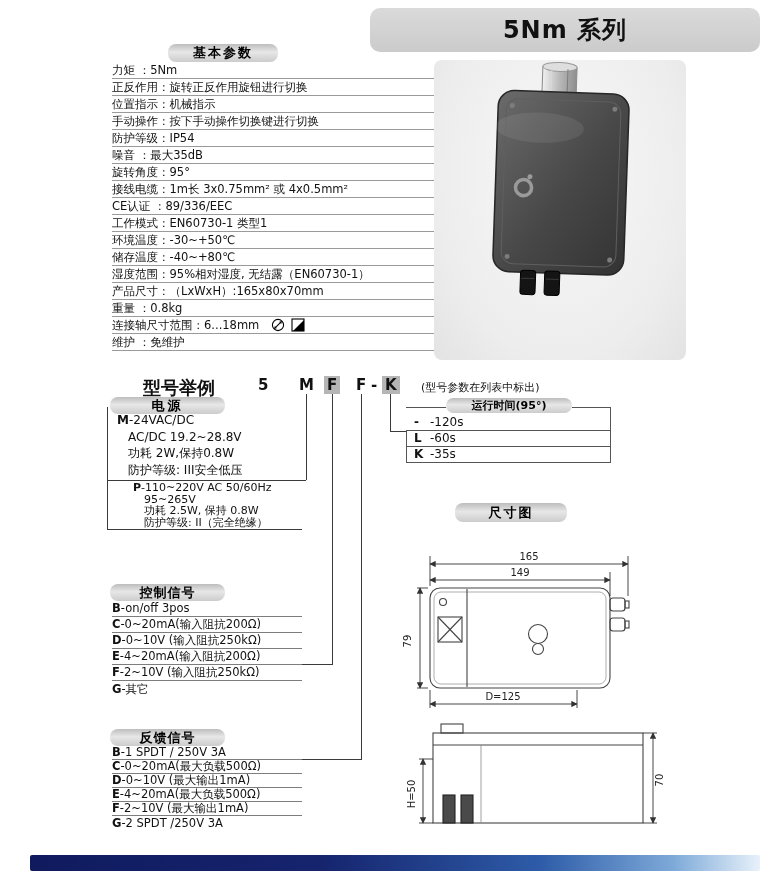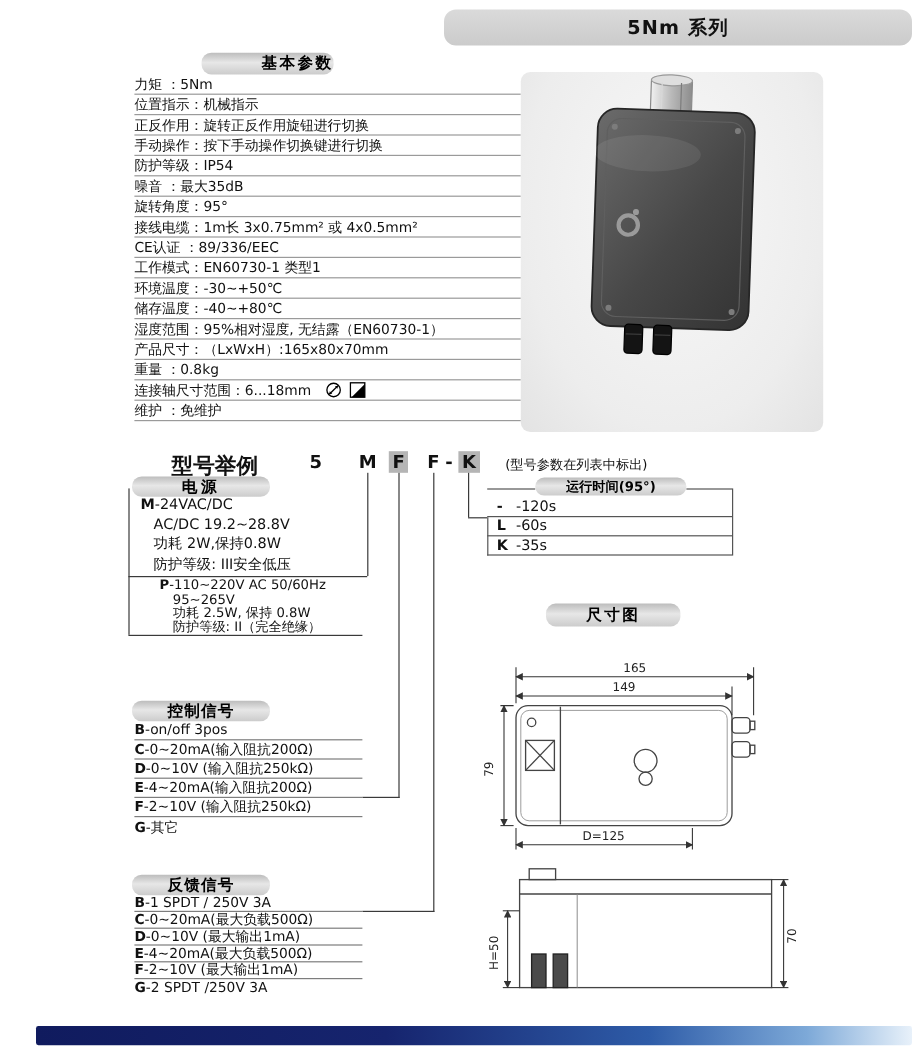--- a/index.html
+++ b/index.html
@@ -2,23 +2,23 @@
 <html><head>
 <meta charset="utf-8">
 <style>
   * { margin:0; padding:0; box-sizing:border-box; }
   html,body { background:#fff; }
   body { width:760px; height:873px; font-family:"DejaVu Sans","Liberation Sans",sans-serif; color:#111; }
   .page { position:relative; width:760px; height:873px; background:#fff; overflow:hidden; }
   .abs { position:absolute; }
 
   
-  .top-banner { left:370px; top:8px; width:390px; height:30px; border-radius:10px;
+  .top-banner { left:370px; top:8px; width:390px; height:44px; border-radius:10px;
     background:linear-gradient(180deg,#dadada,#cbcbcb); display:flex; align-items:center; justify-content:center;
-    font-size:16px; font-weight:bold; letter-spacing:1px;text-align:center; }
+    font-size:24px; font-weight:bold; letter-spacing:1px;text-align:center; }
 
   
   .tab { background:linear-gradient(180deg,#bdbdbd,#e7e7e7 45%,#cccccc); border-radius:8px;
     display:flex; align-items:center; justify-content:center; font-weight:bold; font-size:13px; color:#000; }
 
   
   .spec-table { left:112px; top:62px; width:322px; }
   .spec-row { height:17px; line-height:16px; font-size:11.5px; border-bottom:1px solid #9a9a9a;
     white-space:nowrap; display:flex; align-items:center; overflow:visible; }
   .spec-label { flex:none; }
@@ -66,36 +66,36 @@
 </style>
 </head>
 <body>
 
 <div class="page">
 
   <div class="abs top-banner">
     <span>5Nm 系列</span>
   </div>
 
-  <div class="abs tab" style="left:168px;top:44px;width:110px;height:18px;letter-spacing:2px;justify-content:flex-end;">
+  <div class="abs tab" style="left:168px;top:44px;width:110px;height:18px;letter-spacing:2px;">
     <span>基本参数</span>
   </div>
 
   <div class="abs spec-table">
     <div class="spec-row">
         <span class="spec-label">力矩 ：</span>
         <span class="spec-value">5Nm</span>
       </div>
     <div class="spec-row">
+        <span class="spec-label">正反作用：</span>
+        <span class="spec-value">旋转正反作用旋钮进行切换</span>
+      </div>
+    <div class="spec-row">
         <span class="spec-label">位置指示：</span>
         <span class="spec-value">机械指示</span>
-      </div>
-    <div class="spec-row">
-        <span class="spec-label">正反作用：</span>
-        <span class="spec-value">旋转正反作用旋钮进行切换</span>
       </div>
     <div class="spec-row">
         <span class="spec-label">手动操作：</span>
         <span class="spec-value">按下手动操作切换键进行切换</span>
       </div>
     <div class="spec-row">
         <span class="spec-label">防护等级：</span>
         <span class="spec-value">IP54</span>
       </div>
     <div class="spec-row">

